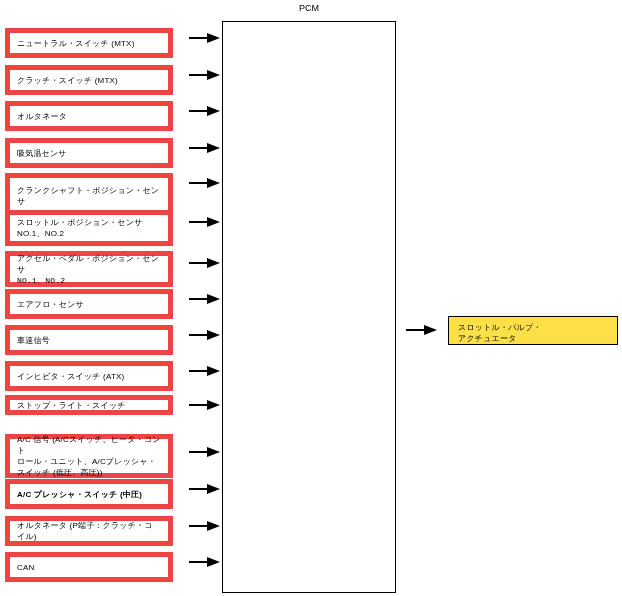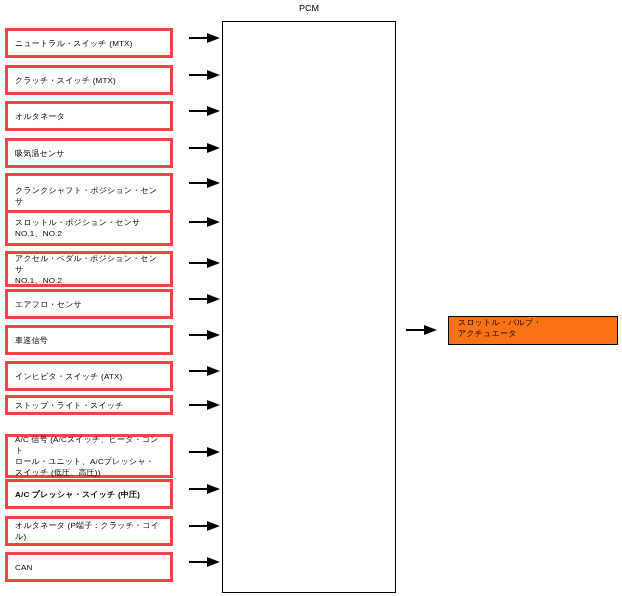--- a/index.html
+++ b/index.html
@@ -13,21 +13,21 @@
     height: 596px;
     background: #ffffff;
     font-family: "Liberation Sans", "DejaVu Sans", sans-serif;
     overflow: hidden;
   }
   .in-box {
     position: absolute;
     left: 5px;
     width: 168px;
     box-sizing: border-box;
-    border: 3px solid #ef4444;
+    border: 5px solid #ef4444;
     background: #ffffff;
     display: flex;
     align-items: center;
     padding: 0 7px;
   }
   .in-box .lbl {
     font-size: 8px;
     line-height: 11px;
     color: #000000;
     white-space: pre-line;
@@ -76,23 +76,23 @@
     color: #000000;
   }
   #out-box {
     position: absolute;
     left: 448px;
     top: 316px;
     width: 170px;
     height: 29px;
     box-sizing: border-box;
     border: 1px solid #000000;
-    background: #f97316;
+    background: #fde047;
     display: flex;
-    align-items: flex-start;
+    align-items: flex-end;
     padding: 0 9px;
   }
   #out-box .lbl {
     font-size: 8px;
     line-height: 11px;
     color: #000000;
     white-space: pre-line;
     letter-spacing: 0.2px;
   }
 </style>
@@ -117,21 +117,21 @@
       <div class="in-box" style="top: 138px; height: 30px;">
         <span class="lbl">吸気温センサ</span>
       </div>
       <div class="in-box" style="top: 173px; height: 46px;">
         <span class="lbl">クランクシャフト・ポジション・センサ</span>
       </div>
       <div class="in-box" style="top: 210px; height: 36px;">
         <span class="lbl">スロットル・ポジション・センサ
 NO.1、NO.2</span>
       </div>
-      <div class="in-box" style="top: 251px; height: 36px;">
+      <div class="in-box" style="top: 251px; height: 36px; font-family: Liberation Mono, monospace;">
         <span class="lbl">アクセル・ペダル・ポジション・センサ
 NO.1、NO.2</span>
       </div>
       <div class="in-box" style="top: 289px; height: 30px;">
         <span class="lbl">エアフロ・センサ</span>
       </div>
       <div class="in-box" style="top: 325px; height: 30px;">
         <span class="lbl">車速信号</span>
       </div>
       <div class="in-box" style="top: 361px; height: 30px;">

